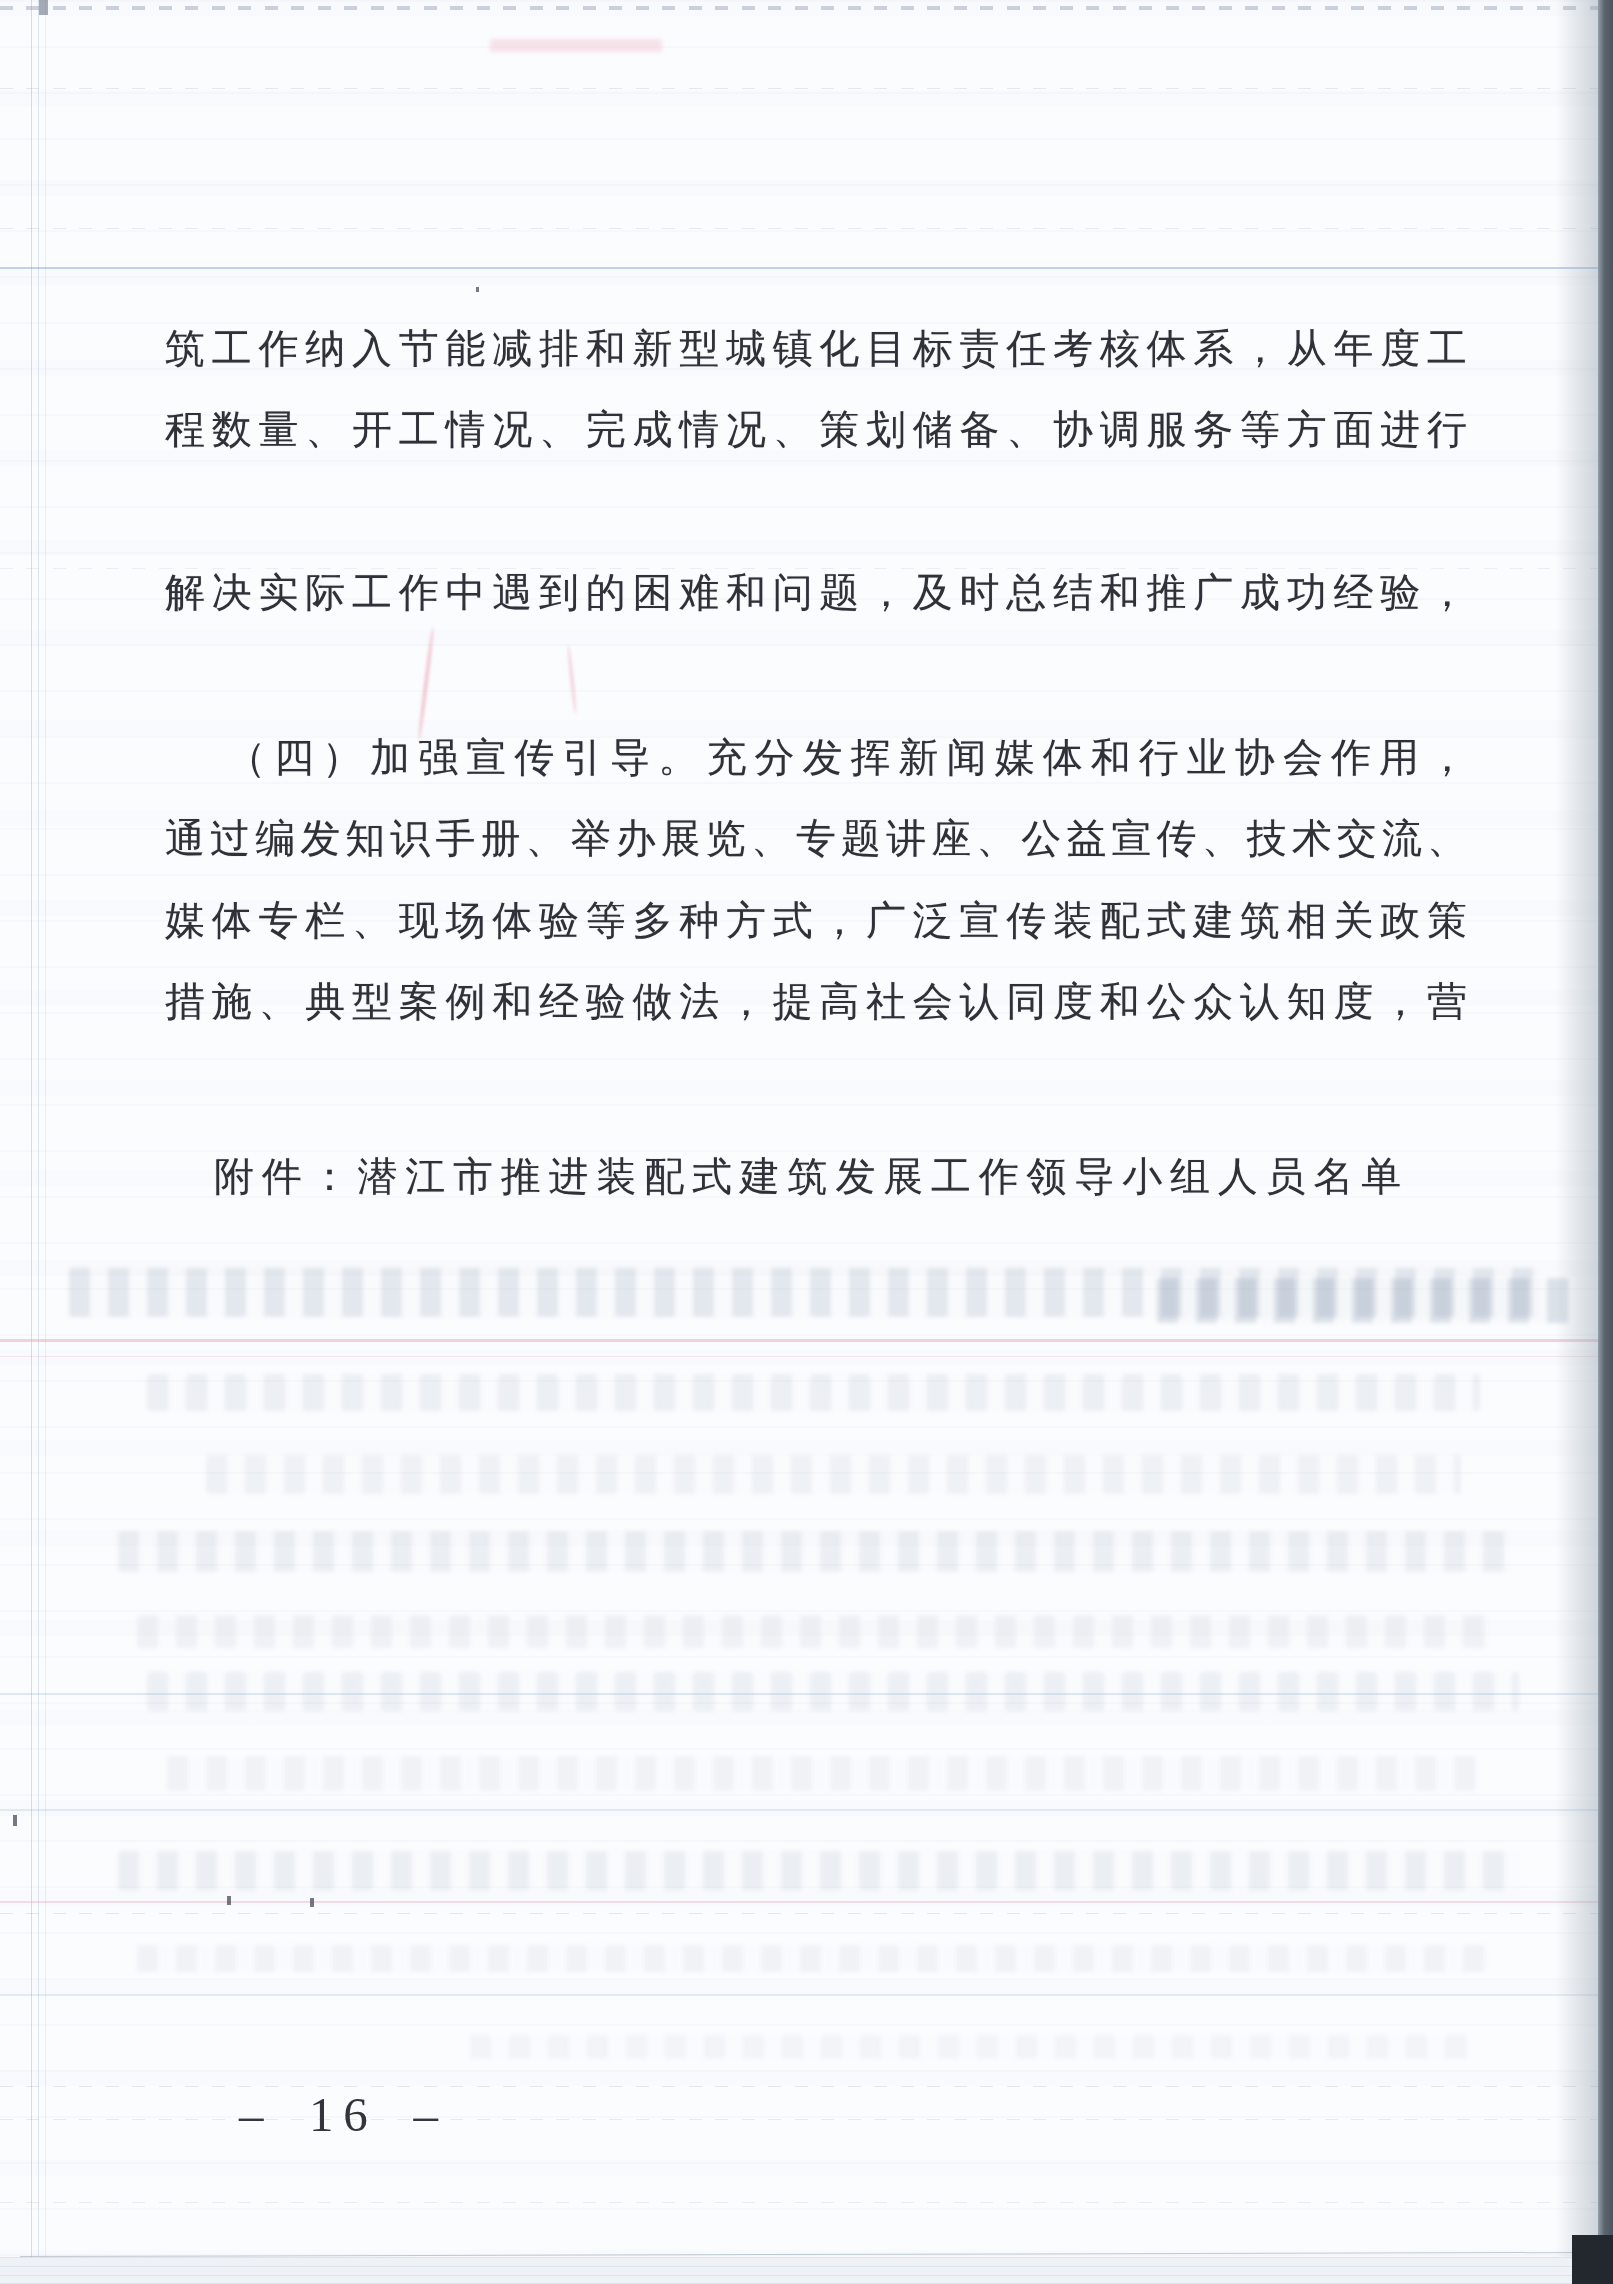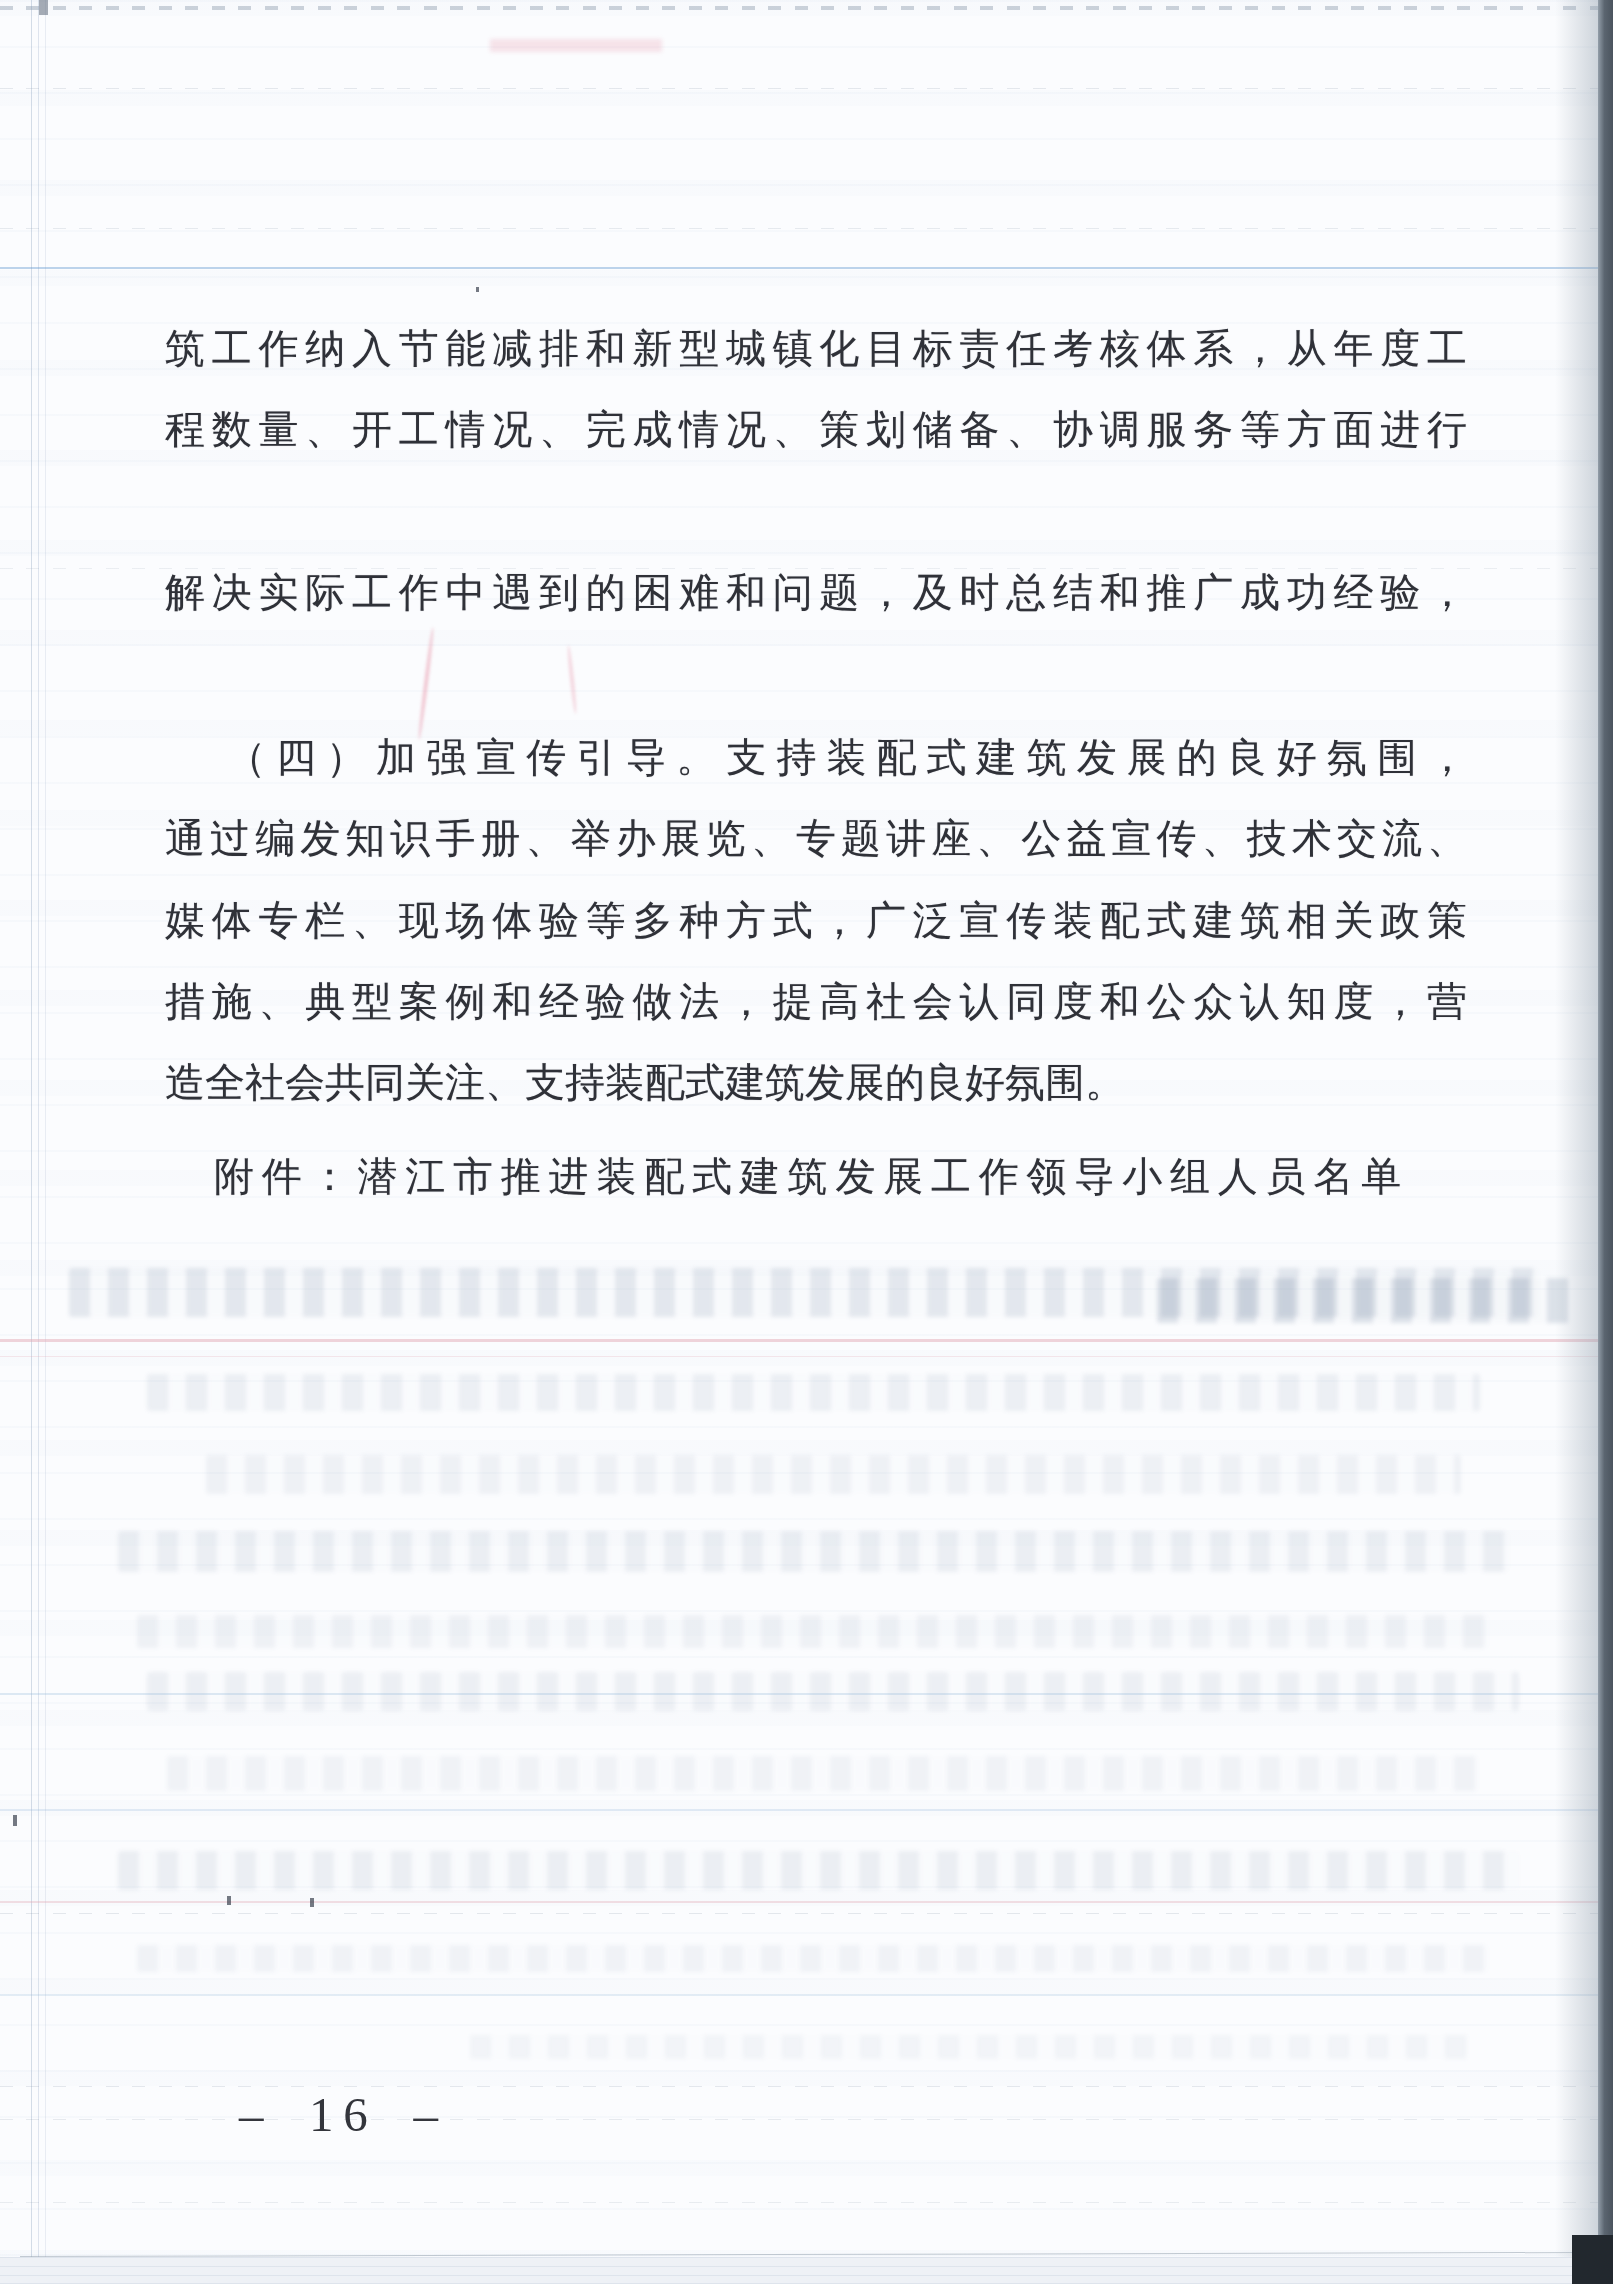--- a/index.html
+++ b/index.html
@@ -137,25 +137,24 @@
   <div class="artifact dash-line" style="left:0; top:568px; width:100%; height:1px; opacity:.35;"></div>
 
   <div class="fold-line artifact" style="left:31px; background:rgba(120,145,180,0.30);"></div>
   <div class="fold-line artifact" style="left:38px; background:rgba(120,145,180,0.22);"></div>
   <div class="fold-line artifact" style="left:45px; background:rgba(120,145,180,0.14);"></div>
   <div class="artifact" style="left:39px; top:0; width:8.8px; height:14.7px; background:rgba(95,105,122,0.55);"></div>
 
   <div class="line fill" style="top:291px">筑工作纳入节能减排和新型城镇化目标责任考核体系，从年度工</div>
   <div class="line fill" style="top:372px">程数量、开工情况、完成情况、策划储备、协调服务等方面进行</div>
   <div class="line fill" style="top:535px">解决实际工作中遇到的困难和问题，及时总结和推广成功经验，</div>
-  <div class="line fill indent" style="top:700px">（四）加强宣传引导。支持装配式建筑发展的良好氛围，</div>
+  <div class="line fill indent" style="top:700px">（四）加强宣传引导。充分发挥新闻媒体和行业协会作用，</div>
   <div class="line fill" style="top:781px">通过编发知识手册、举办展览、专题讲座、公益宣传、技术交流、</div>
   <div class="line fill" style="top:863px">媒体专栏、现场体验等多种方式，广泛宣传装配式建筑相关政策</div>
   <div class="line fill" style="top:944px">措施、典型案例和经验做法，提高社会认同度和公众认知度，营</div>
-  <div class="line" style="top:1025px">造全社会共同关注、支持装配式建筑发展的良好氛围。</div>
 
   <div class="pink-squiggle" style="left:424px; top:627px; height:113px; transform:rotate(7deg);"></div>
   <div class="pink-squiggle" style="left:570px; top:645px; height:69px; transform:rotate(-6deg); opacity:.7;"></div>
 
   <div class="attachment">附件：潜江市推进装配式建筑发展工作领导小组人员名单</div>
 
   <div class="ghost" style="top:1268px; left:69px;  width:1470px; height:49px; opacity:.28;"></div>
   <div class="ghost" style="top:1278px; left:1157px; width:412px; height:45px; opacity:.36;"></div>
   <div class="ghost" style="top:1374px; left:147px; width:1333px; height:37px; opacity:.18;"></div>
   <div class="ghost" style="top:1455px; left:206px; width:1255px; height:39px; opacity:.15;"></div>

